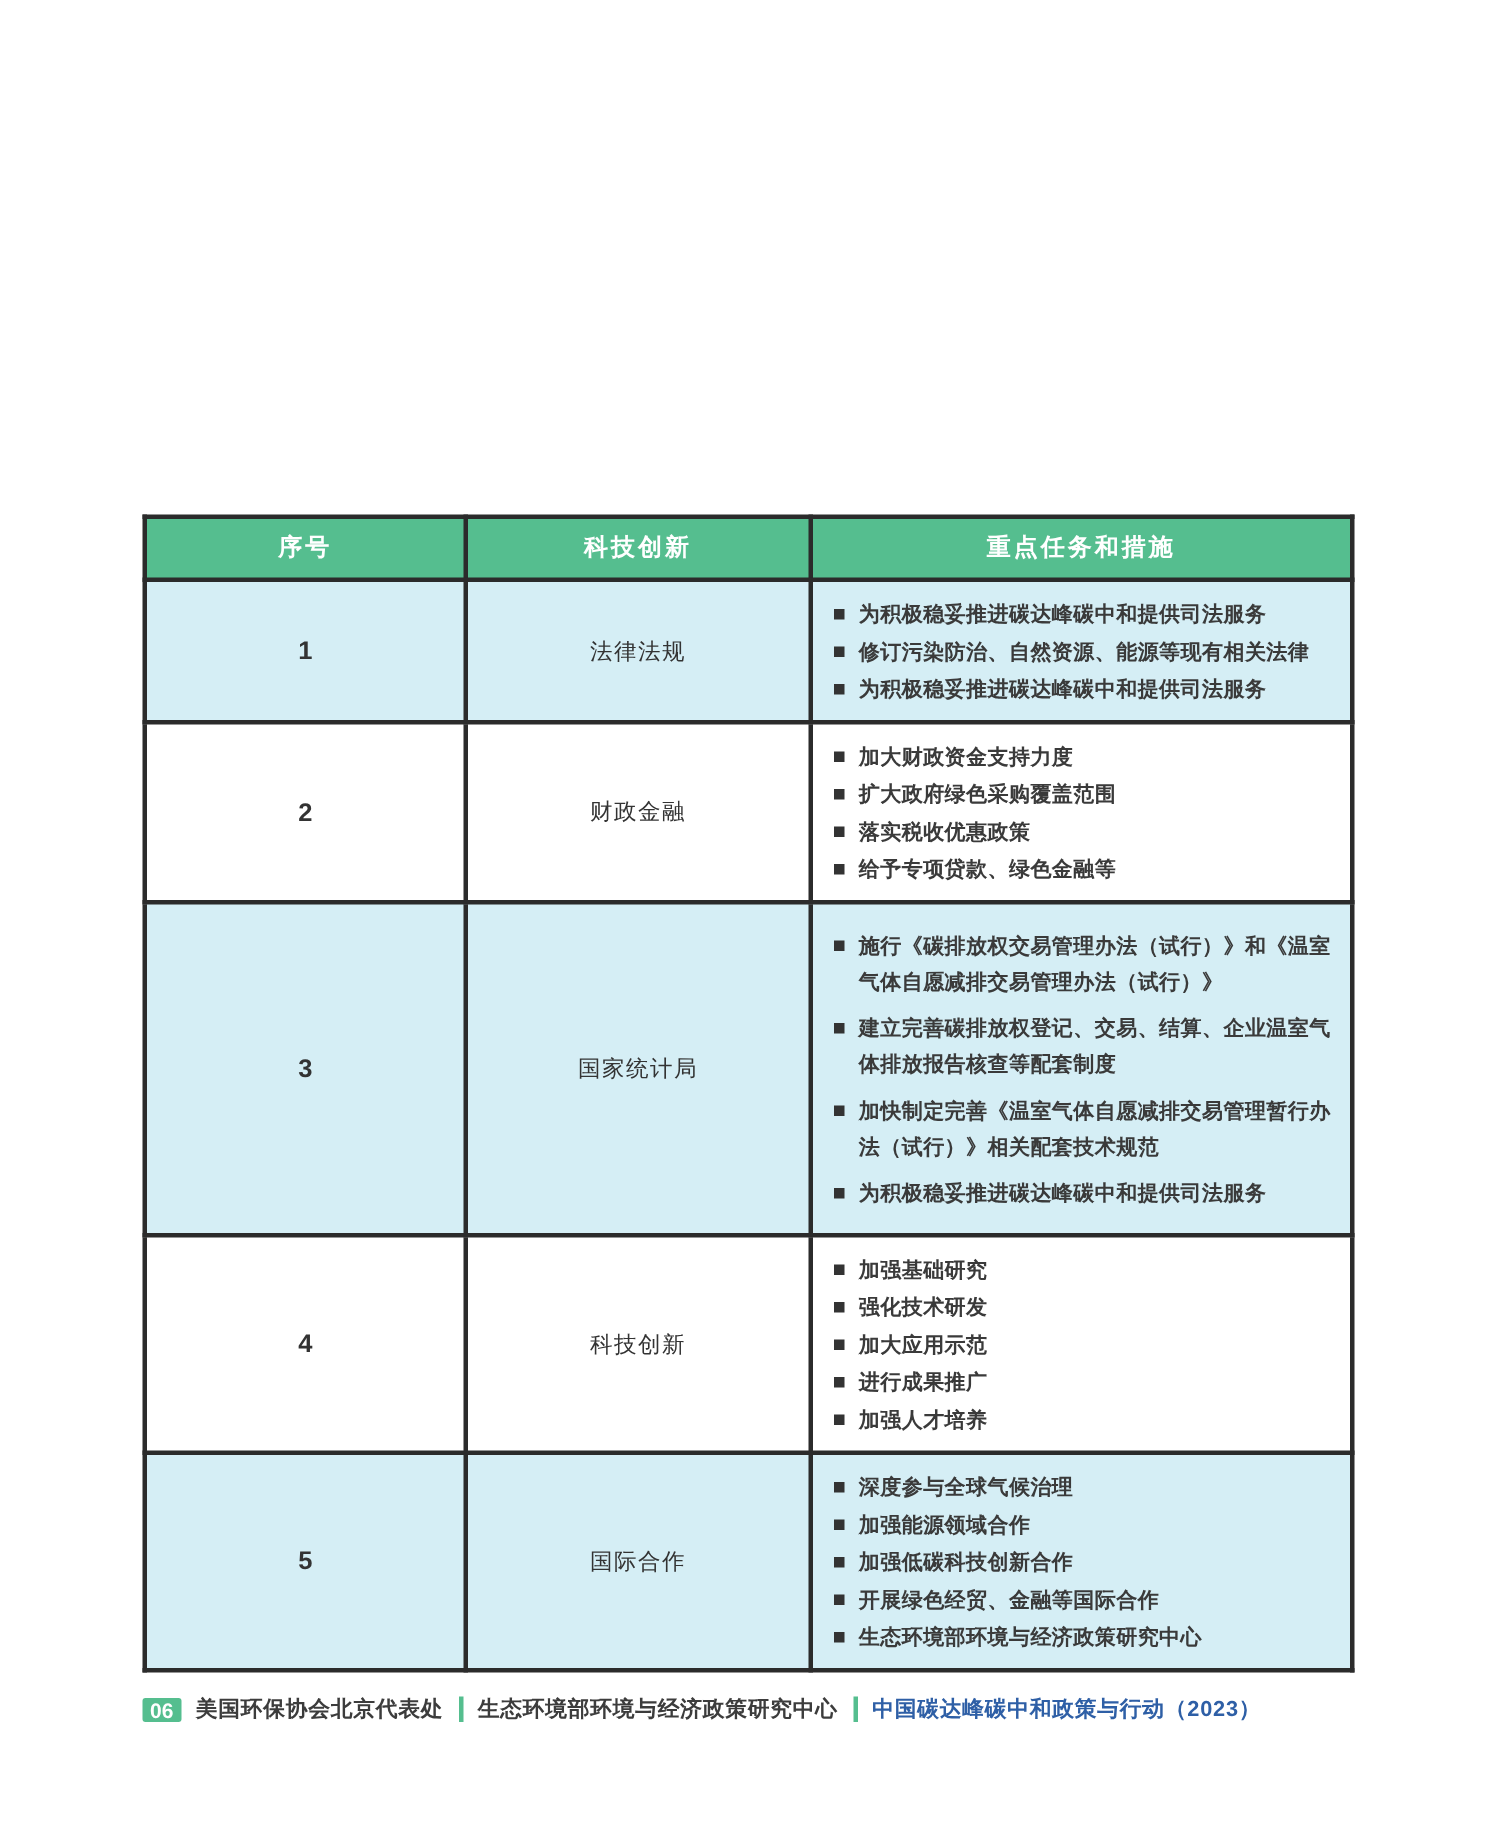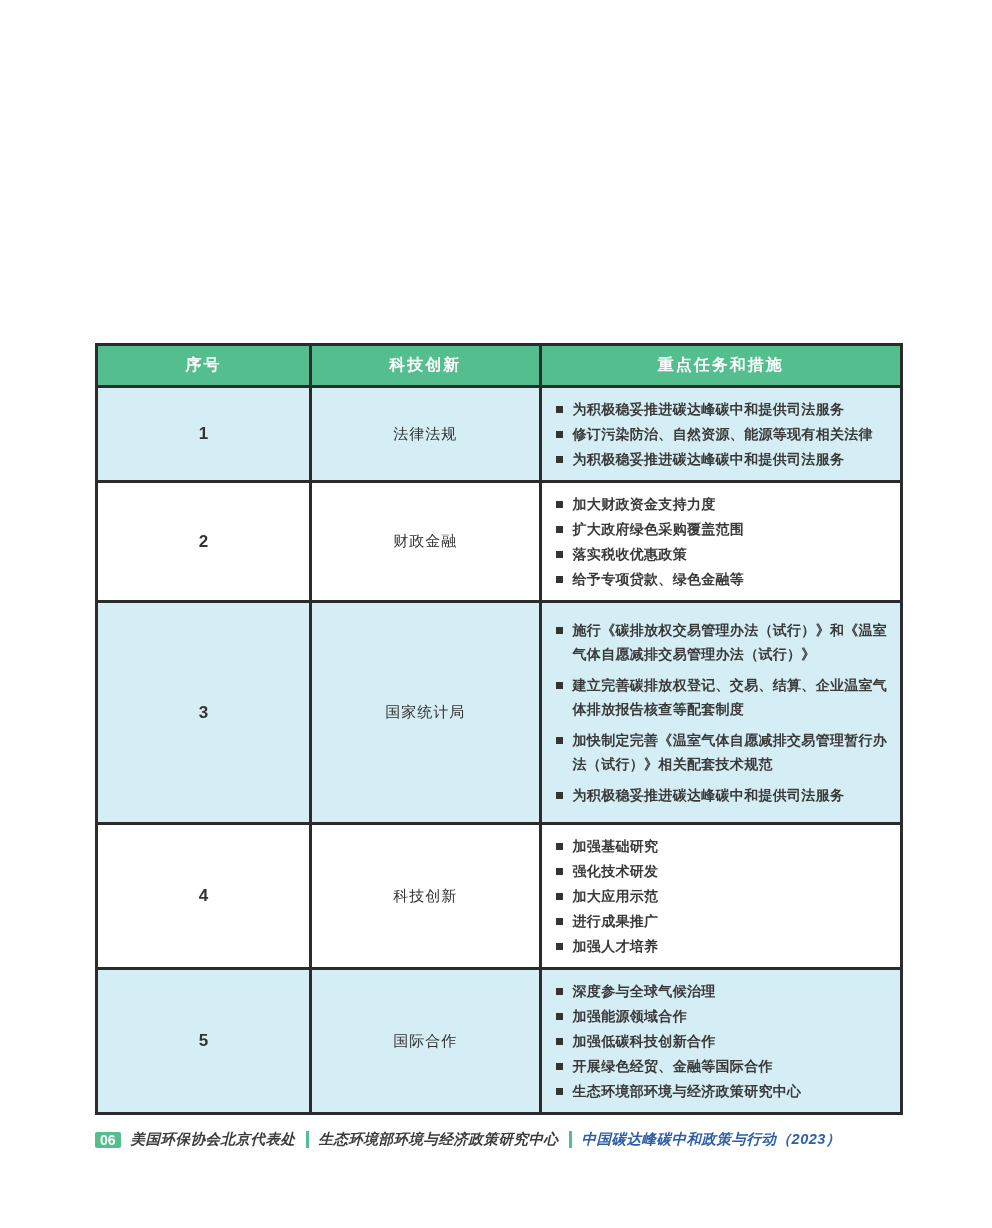--- a/index.html
+++ b/index.html
@@ -129,21 +129,20 @@
     font-weight: 800;
     padding: 0 5px;
     border-radius: 2px;
     line-height: 16px;
   }
   .footer-text {
     font-size: 14.5px;
     font-weight: 700;
     letter-spacing: 0.5px;
     color: #3c3c3c;
-    font-style: italic;
   }
   .footer-sep {
     width: 3px;
     height: 17px;
     background: var(--green, #55be8f);
   }
   .footer-report { color: var(--footerblue, #2e5fa6); }
 </style>
 </head>
 <body>

